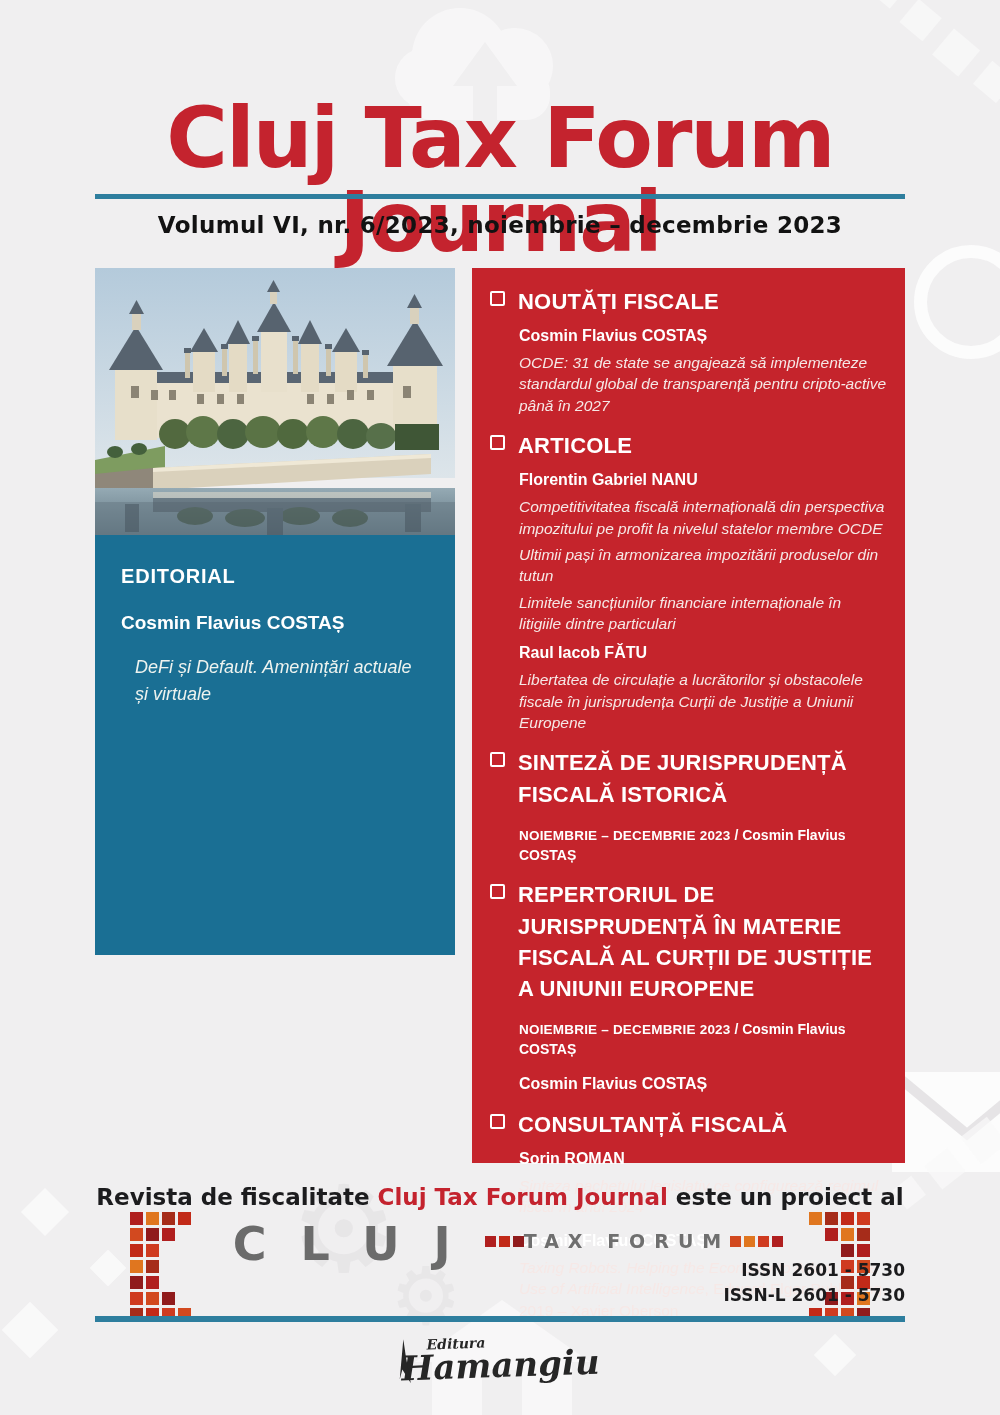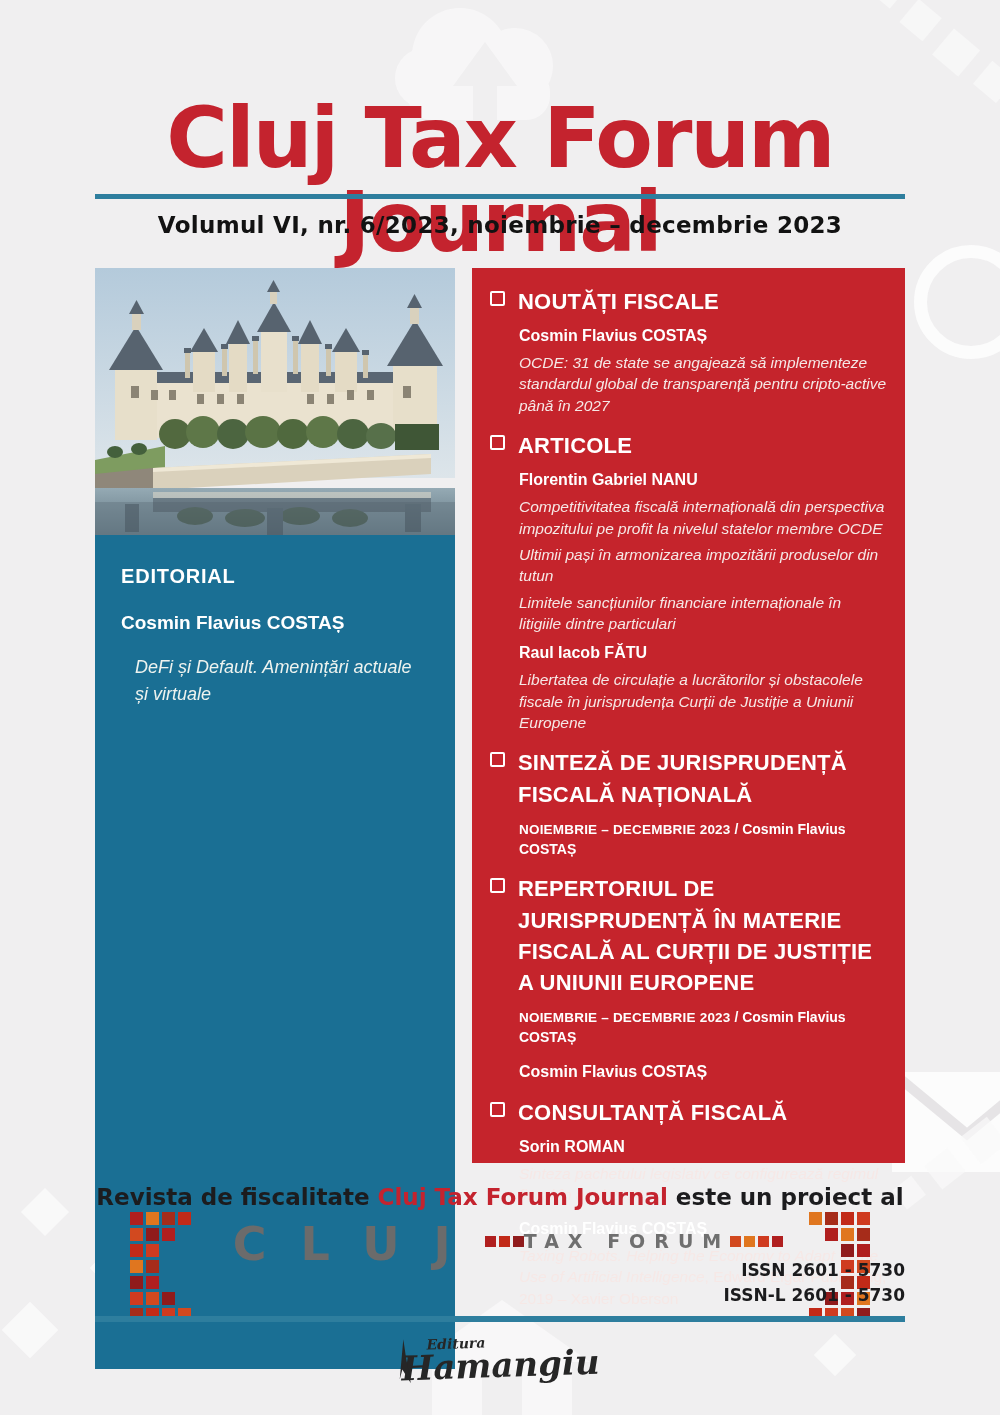--- a/index.html
+++ b/index.html
@@ -21,21 +21,21 @@
     font-weight:bold;font-size:84px;line-height:1;color:#c4232e;
     letter-spacing:-2px;
   }
   .title-rule{position:absolute;left:95px;right:95px;top:194px;height:5px;background:#2e7e9e;}
   .issue-line{
     position:absolute;left:0;right:0;top:212px;text-align:center;
     font-family:"DejaVu Sans","Liberation Sans",sans-serif;
     font-weight:bold;font-size:23px;color:#121212;letter-spacing:.3px;
   }
   
-  .left-col{position:absolute;left:95px;top:268px;width:360px;height:1101px;display:flex;flex-direction:column;}
+  .left-col{position:absolute;left:95px;top:268px;width:360px;height:687px;display:flex;flex-direction:column;}
   .photo{width:360px;height:267px;flex:0 0 auto;display:block;}
   .editorial{flex:1 1 auto;background:#1a6f94;color:#f2f4f2;padding:30px 26px 20px 26px;box-sizing:border-box;}
   .editorial h2{margin:0;font-size:20px;font-weight:bold;letter-spacing:.8px;color:#ffffff;}
   .editorial .author{margin-top:24px;font-size:19px;font-weight:bold;color:#ffffff;}
   .editorial .ed-title{margin-top:20px;margin-left:14px;font-style:italic;font-size:18px;line-height:1.5;color:#eef3ef;}
   .right-col{
     position:absolute;left:472px;top:268px;width:433px;height:895px;
     background:#c5242c;color:#ffffff;box-sizing:border-box;
     padding:16px 18px 14px 16px;
   }
@@ -45,21 +45,21 @@
   .bullet{
     flex:0 0 auto;width:11px;height:11px;border:2.5px solid #ffffff;border-radius:2px;
     margin:5px 13px 0 2px;
   }
   .toc-heading{margin:0;font-size:22px;font-weight:bold;line-height:1.42;letter-spacing:.2px;color:#ffffff;}
   .toc-heading .suffix{font-weight:normal;font-style:italic;color:#f6e8e6;}
   .toc-body{padding-left:31px;}
   .toc-author{margin-top:9px;font-size:16px;font-weight:bold;color:#ffffff;line-height:1.3;}
   .toc-title{margin-top:5px;font-size:15.5px;font-style:italic;line-height:1.38;color:#f6e8e6;}
   .toc-title .plain{font-style:normal;color:#f6e8e6;}
-  .toc-meta{margin-top:10px;font-size:14px;font-weight:bold;line-height:1.4;color:#ffffff;}
+  .toc-meta{margin-top:16px;font-size:14px;font-weight:bold;line-height:1.4;color:#ffffff;}
   .toc-meta .period{font-size:13.5px;letter-spacing:.2px;}
   
   .project-line{
     position:absolute;left:0;right:0;top:1184px;text-align:center;
     font-family:"DejaVu Sans","Liberation Sans",sans-serif;
     font-weight:bold;font-size:23px;color:#1c1c1e;
   }
   .project-line .brand{color:#c4232e;}
   .ctf-logo{position:absolute;left:0;right:0;top:1212px;display:flex;justify-content:center;align-items:flex-start;gap:10px;}
   .mosaic{display:grid;grid-template-columns:repeat(5,13px);grid-auto-rows:13px;gap:3px;}
@@ -278,21 +278,21 @@
         <div class="toc-title">Ultimii pași în armonizarea impozitării produselor din tutun</div>
         <div class="toc-title">Limitele sancțiunilor financiare internaționale în litigiile dintre particulari</div>
         <div class="toc-author">Raul Iacob FĂTU</div>
         <div class="toc-title">Libertatea de circulație a lucrătorilor și obstacolele fiscale în jurisprudența Curții de Justiție a Uniunii Europene</div>
       </div>
     </div>
 
     <div class="toc-section">
       <div class="toc-heading-row">
         <span class="bullet"></span>
-        <h3 class="toc-heading"><span>SINTEZĂ DE JURISPRUDENȚĂ FISCALĂ NAȚIONALĂ</span></h3>
+        <h3 class="toc-heading"><span>SINTEZĂ DE JURISPRUDENȚĂ FISCALĂ ISTORICĂ</span></h3>
       </div>
       <div class="toc-body">
         <div class="toc-meta"><span class="period">NOIEMBRIE – DECEMBRIE 2023</span><span> / </span><span>Cosmin Flavius COSTAȘ</span></div>
       </div>
     </div>
 
     <div class="toc-section">
       <div class="toc-heading-row">
         <span class="bullet"></span>
         <h3 class="toc-heading"><span>REPERTORIUL DE JURISPRUDENȚĂ ÎN MATERIE FISCALĂ AL CURȚII DE JUSTIȚIE A UNIUNII EUROPENE</span></h3>

